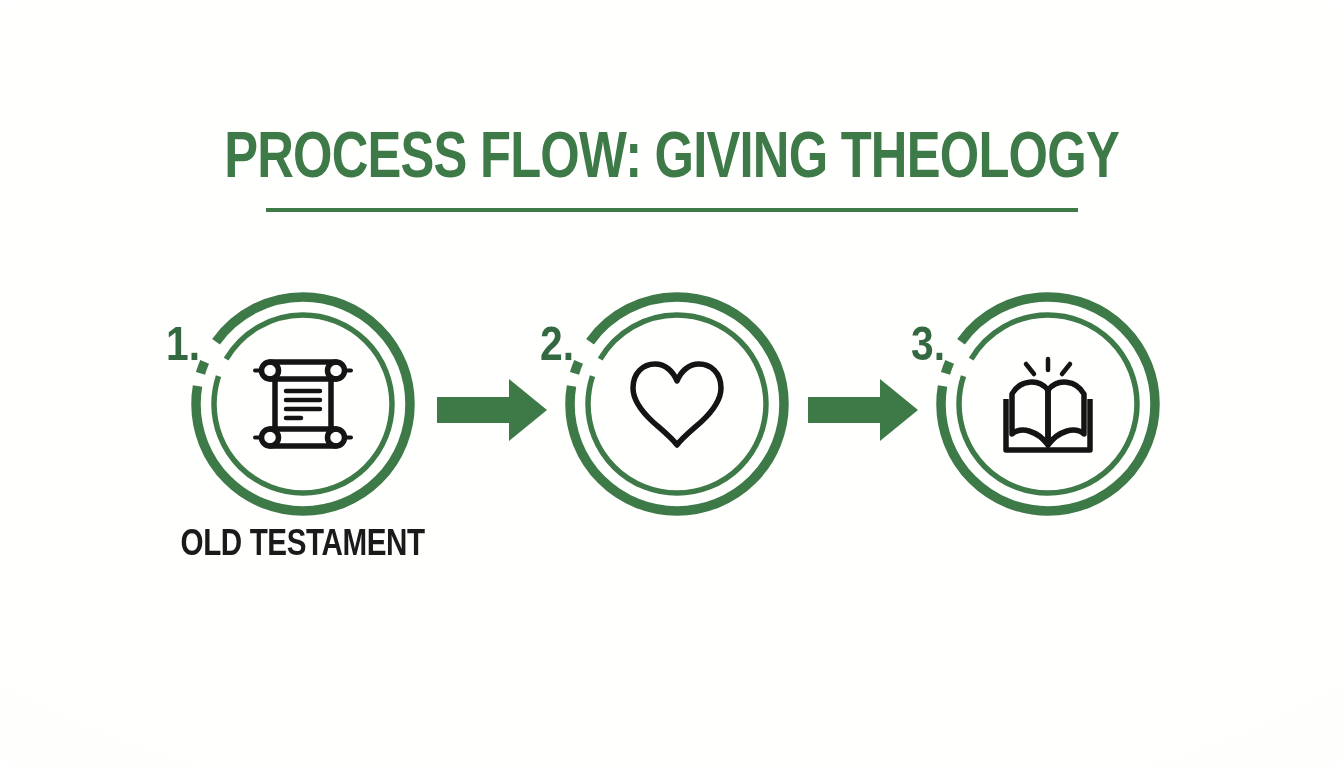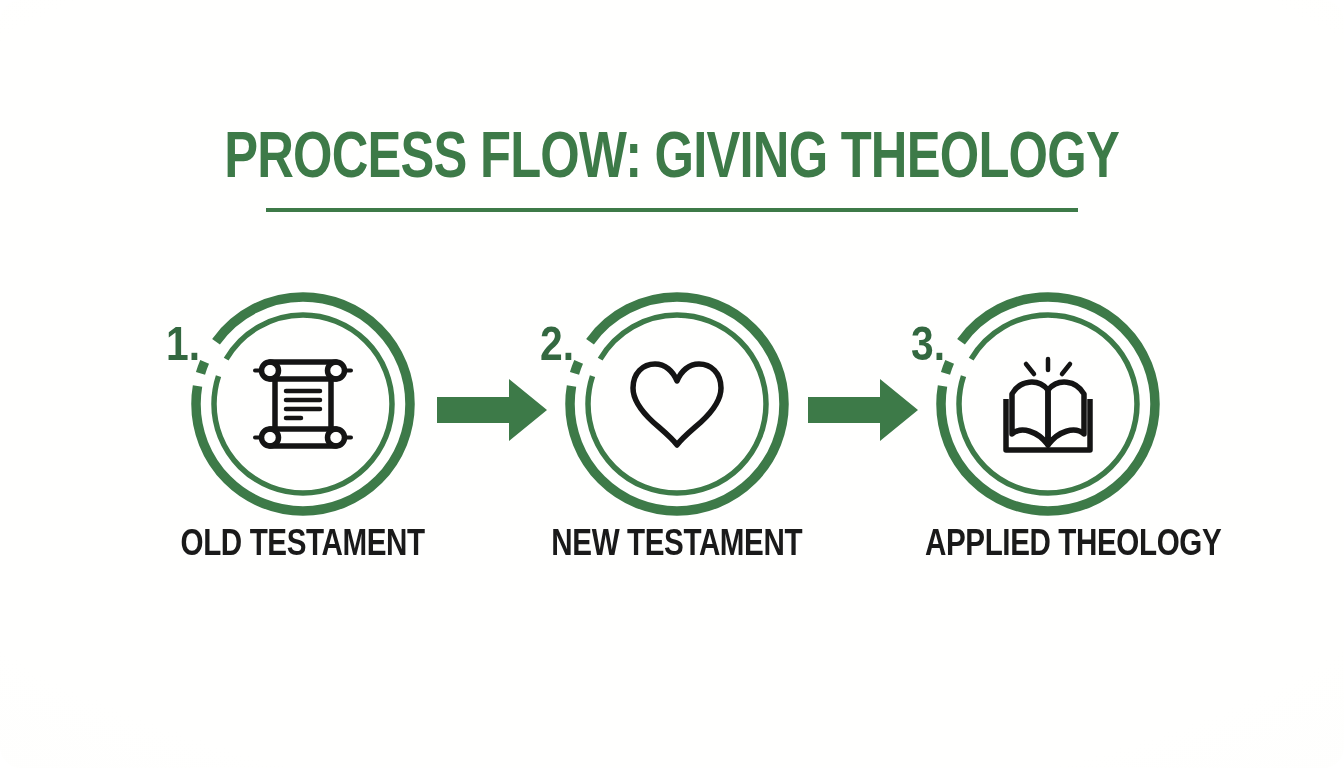--- a/index.html
+++ b/index.html
@@ -187,20 +187,14 @@
         <path d="M 0,-19 C -10,-31 -28,-29 -36,-15 L -36,25 C -27,17 -10,22 0,36 Z"></path>
 
         <path d="M 0,-19 C 10,-31 28,-29 36,-15 L 36,25 C 27,17 10,22 0,36 Z"></path>
       </g>
     </svg>
   </div>
 
   <div class="step-label label-1">
     <span class="condense" style="transform:scaleX(0.8)">OLD TESTAMENT</span>
   </div>
-  <div class="step-label label-2">
-    <span class="condense" style="transform:scaleX(0.8)">NEW TESTAMENT</span>
-  </div>
-  <div class="step-label label-3">
-    <span class="condense" style="transform:scaleX(0.8)">APPLIED THEOLOGY</span>
-  </div>
 
 </div>
 
 </body></html>

